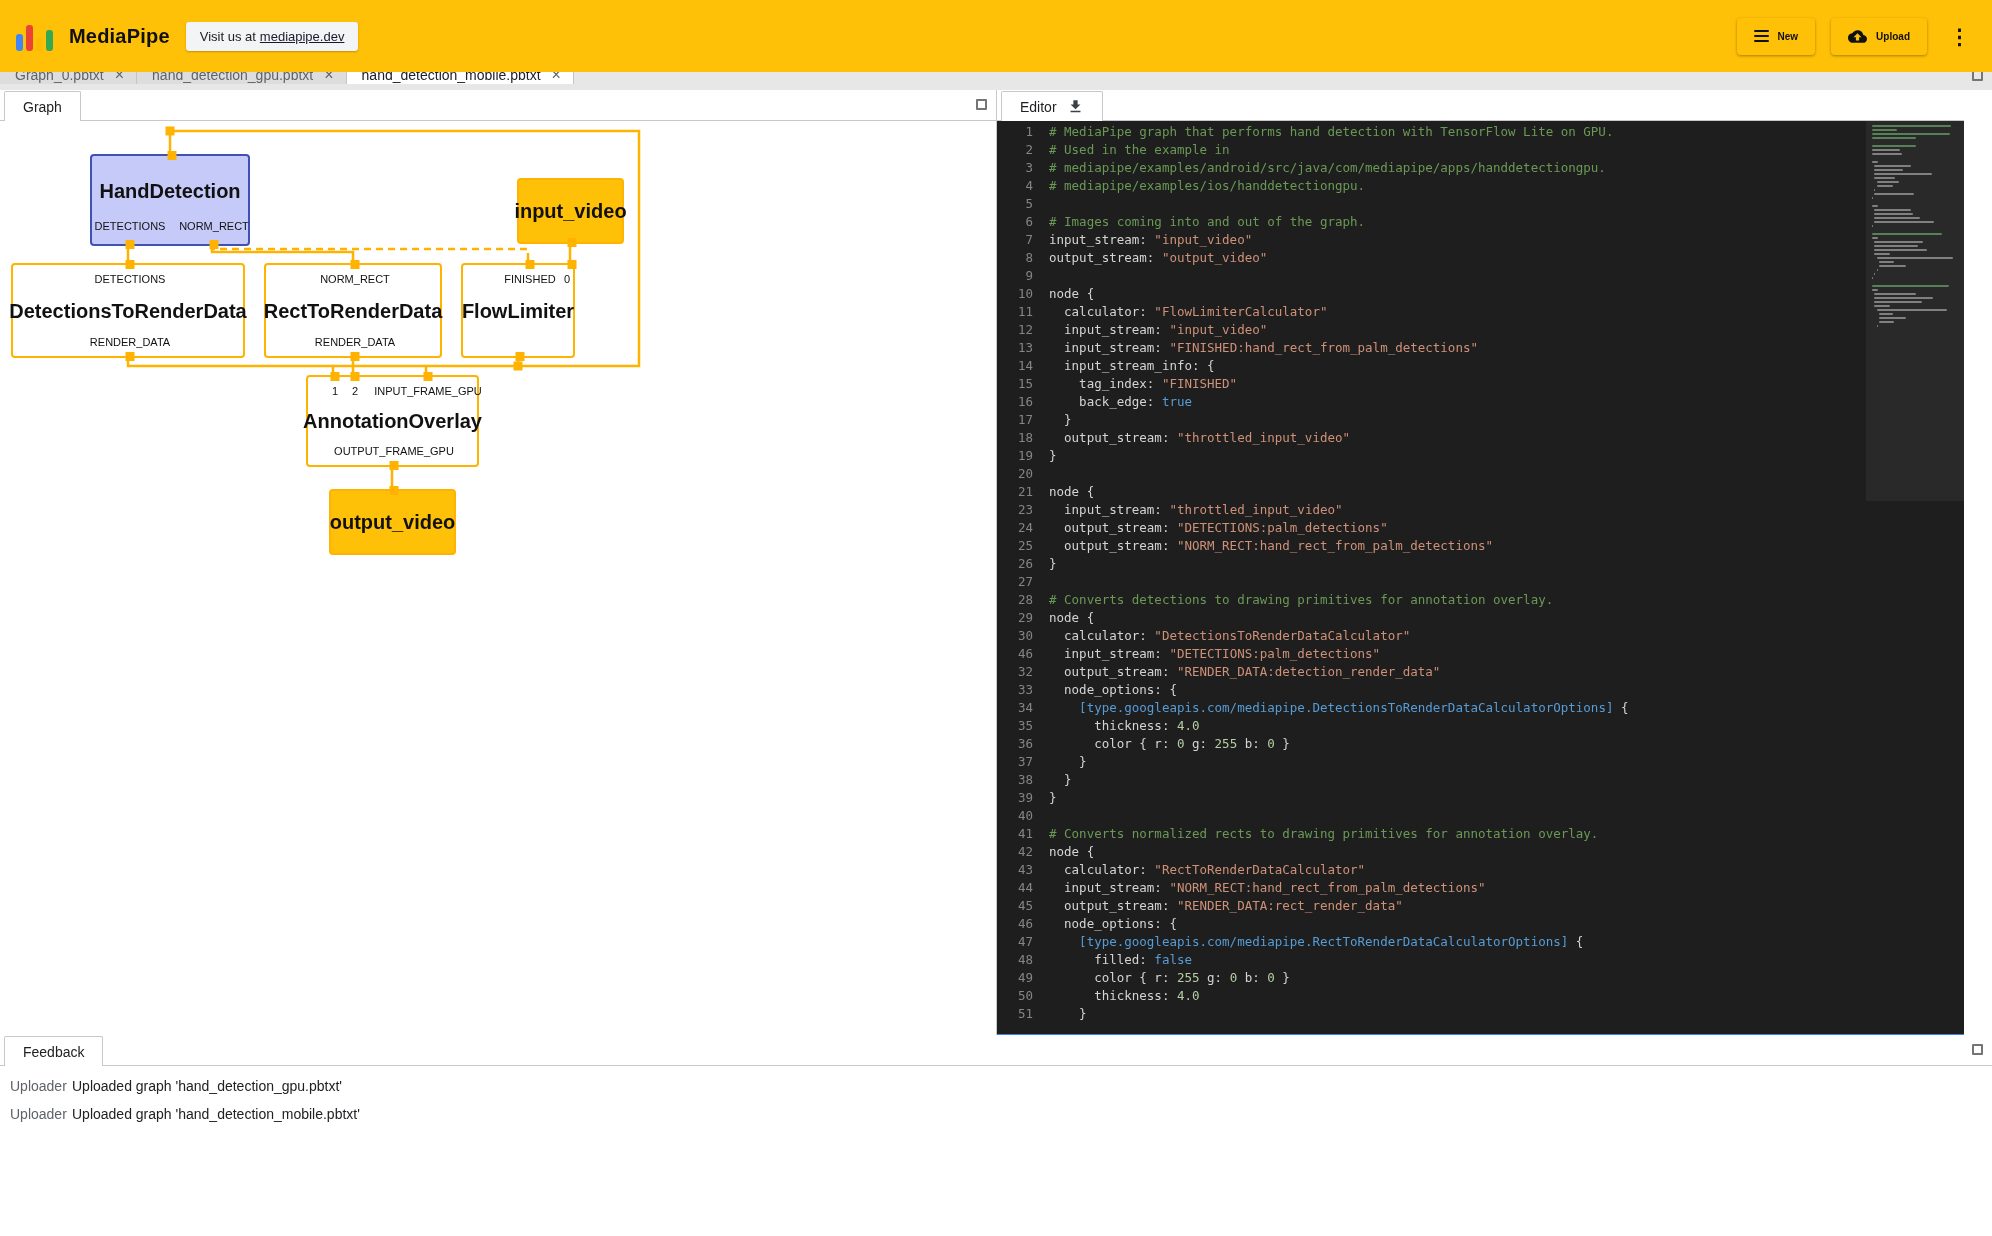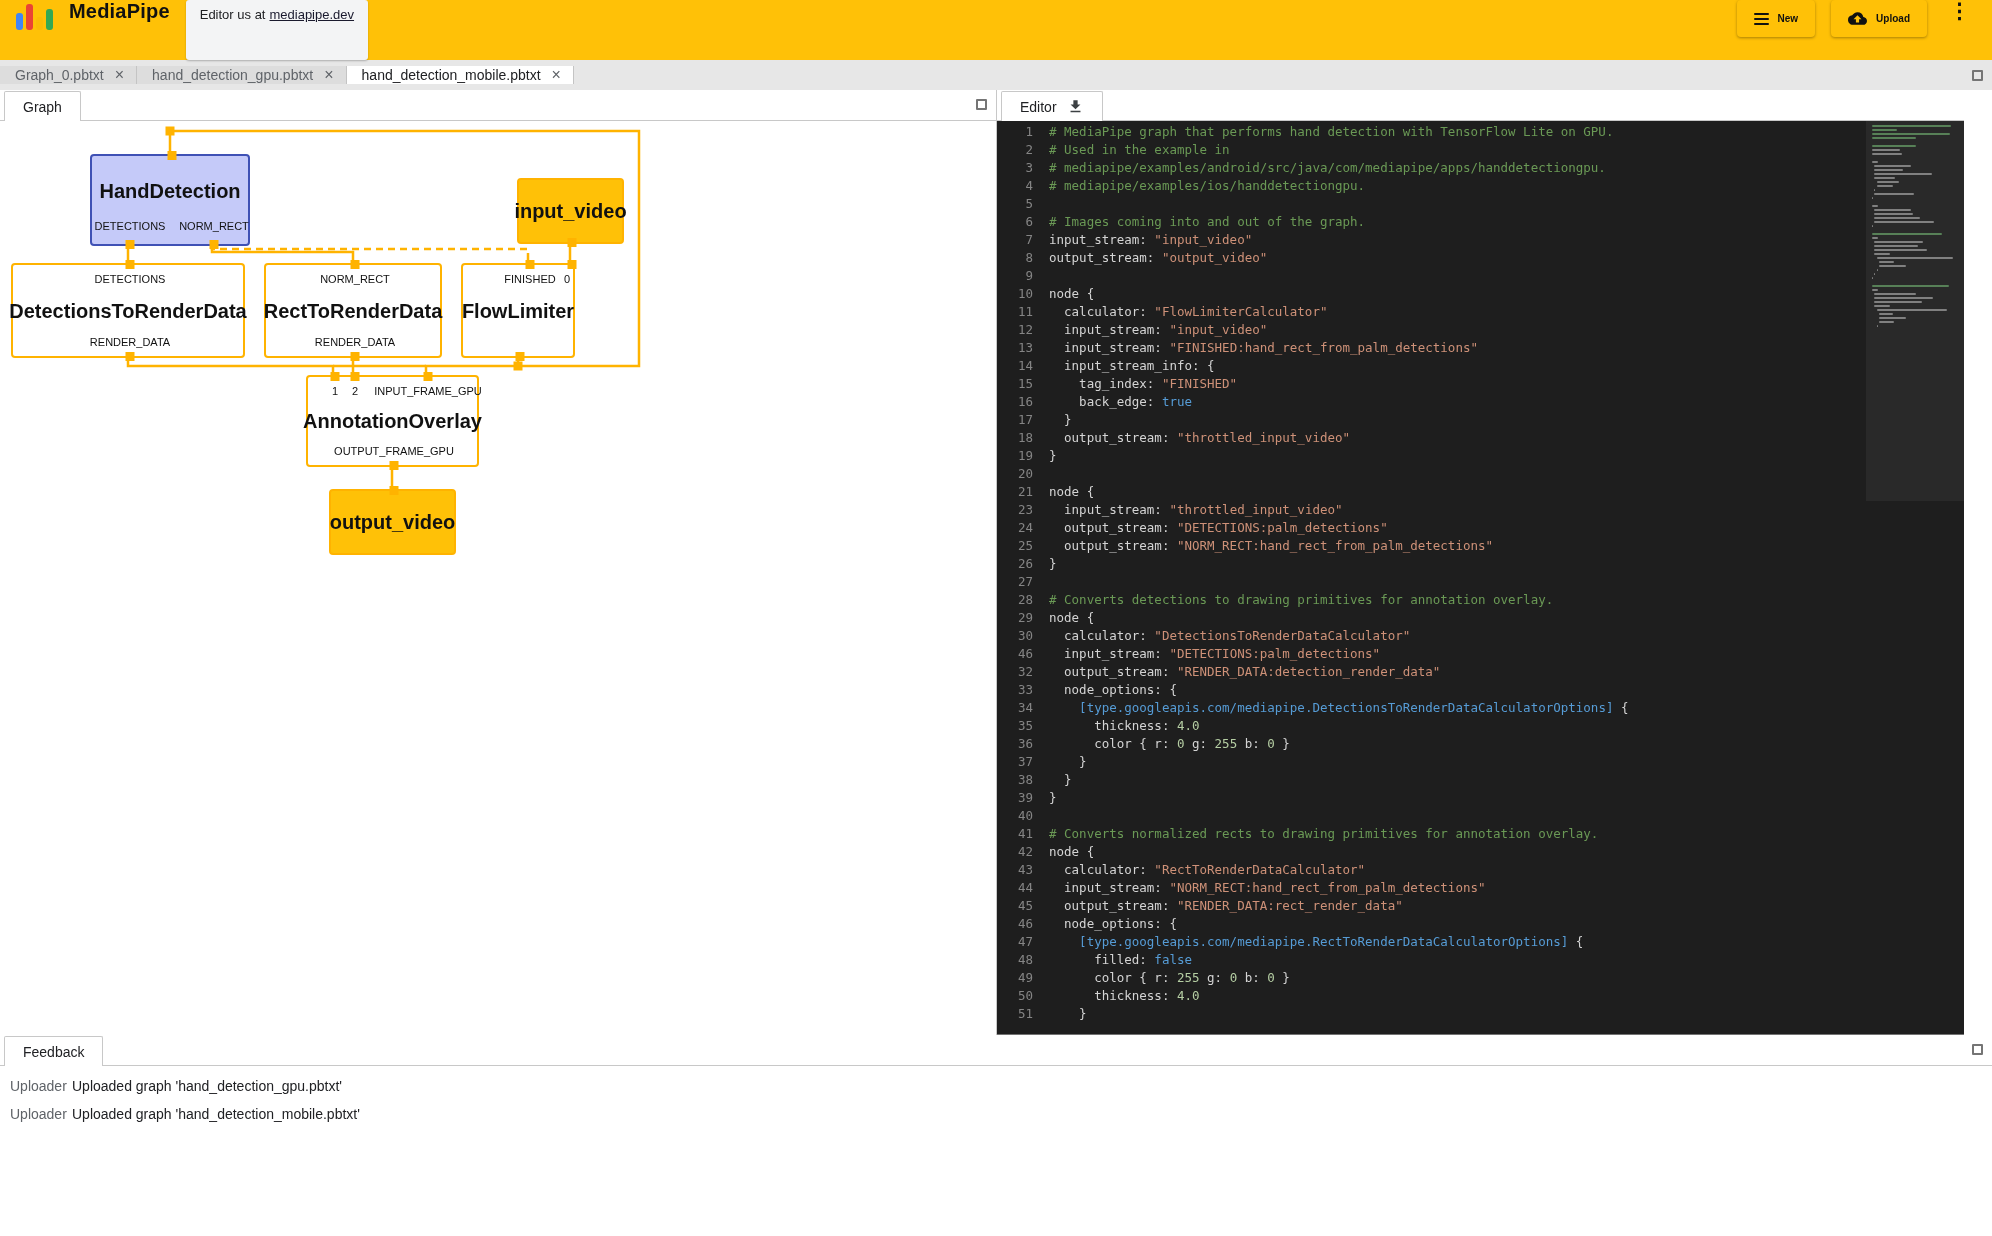--- a/index.html
+++ b/index.html
@@ -1,21 +1,21 @@
 <!DOCTYPE html>
 <html style="--header-amber: #FFC107; --edge-amber: #FFB300; --node-border: #FFB300; --node-fill-stream: #FFC107; --selected-node-fill: #C5CAF9; --selected-node-border: #3F51B5; --editor-bg: #1E1E1E; --code-default: #D4D4D4; --code-comment: #6A9955; --code-string: #CE9178; --code-number: #B5CEA3; --code-keyword: #569CD6; --line-number: #858585;"><head>
 <meta charset="utf-8">
 <style>
   *{box-sizing:border-box;margin:0;padding:0}
   html,body{width:1992px;height:1236px;overflow:hidden;background:#fff;color:#202124;
     font-family:"Liberation Sans",sans-serif;}
 
   
-  .header{position:absolute;left:0;top:0;width:1992px;height:60px;background:var(--header-amber);
-    display:flex;padding:0 16px;gap:16px;z-index:10}
+  .header{position:absolute;left:0;top:0;width:1992px;height:72px;background:var(--header-amber);
+    display:flex;align-items:center;padding:0 16px;gap:16px;z-index:10}
   .logo{display:flex;align-items:flex-end;gap:3px;height:30px}
   .logo i{display:block;width:7px;border-radius:3px}
   .logo .b1{height:17px;background:#4285F4}
   .logo .b2{height:26px;background:#EA4335}
   .logo .b3{height:13px;background:#FBBC05}
   .logo .b4{height:21px;background:#34A853}
   .app-title{font-size:20px;font-weight:bold;color:#111;letter-spacing:.2px}
   .visit-chip{background:#f3f4f5;border-radius:3px;padding:7px 14px;font-size:13px;color:#202124;
     box-shadow:0 1px 2px rgba(0,0,0,.25);display:flex;gap:4px;cursor:pointer}
   .visit-chip a{color:#1a1a2e;text-decoration:underline;cursor:pointer}
@@ -32,21 +32,21 @@
     display:flex;align-items:center}
   .file-tab{display:flex;align-items:center;gap:9px;padding:0 10px 0 15px;font-size:14px;color:#5f6368;
     background:#dddddd;border-right:1px solid #c4c4c4;cursor:pointer;white-space:nowrap}
   .file-tab.active{background:#fff;color:#202124}
   .file-tab-close{font-size:16px;color:#5f6368;padding:0 2px;cursor:pointer}
   .tabstrip-expand{margin-left:auto;align-self:center;margin-right:9px}
 
   
   .main{position:absolute;top:90px;left:0;width:1992px;height:945px}
   .left-panel{position:absolute;left:0;top:0;width:997px;height:945px;border-right:1px solid #c8c8c8;background:#fff}
-  .right-panel{position:absolute;left:997px;top:0;width:967px;height:945px;background:#737373}
+  .right-panel{position:absolute;left:997px;top:0;width:967px;height:945px;background:#3b82f6}
   .right-gutter{position:absolute;left:1964px;top:0;width:28px;height:945px;background:#fff}
   .splitter{position:absolute;left:995px;top:0;width:5px;height:945px;cursor:col-resize;z-index:5}
 
   .panel-tabrow{height:31px;border-bottom:1px solid #c8c8c8;display:flex;align-items:flex-end;
     background:#fff;position:relative}
   .panel-tab{margin-left:4px;height:30px;display:flex;align-items:center;gap:10px;padding:0 18px;
     border:1px solid #c8c8c8;border-bottom:none;background:#fff;font-size:14px;color:#202124;
     position:relative;top:1px;border-radius:2px 2px 0 0;cursor:pointer}
   .sq-icon{width:11px;height:11px;border:2px solid #757575;border-radius:1px;cursor:pointer}
   .row-expand{position:absolute;right:9px;top:9px}
@@ -96,21 +96,21 @@
 
 <div class="header">
   <div class="logo">
     <i class="b1"></i>
       <i class="b2"></i>
       <i class="b3"></i>
       <i class="b4"></i>
   </div>
   <div class="app-title">MediaPipe</div>
   <div class="visit-chip">
-    <span>Editor us at</span>
+    <span>Visit us at</span>
     <a>mediapipe.dev</a>
   </div>
   <div class="header-spacer"></div>
   <button class="hbtn">
     <span class="menu-icon">
         <b></b>
         <b></b>
         <b></b>
       </span>
     <span>New</span>

